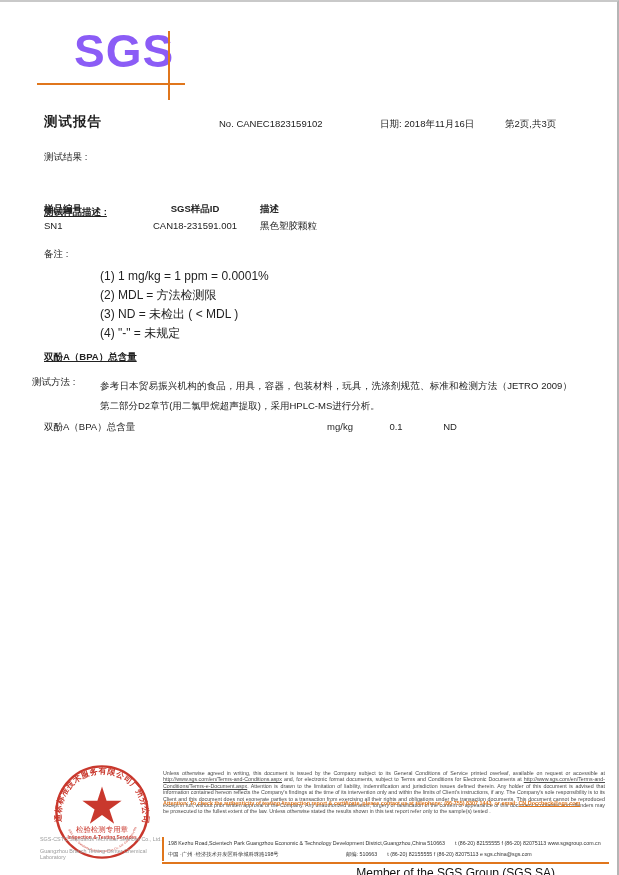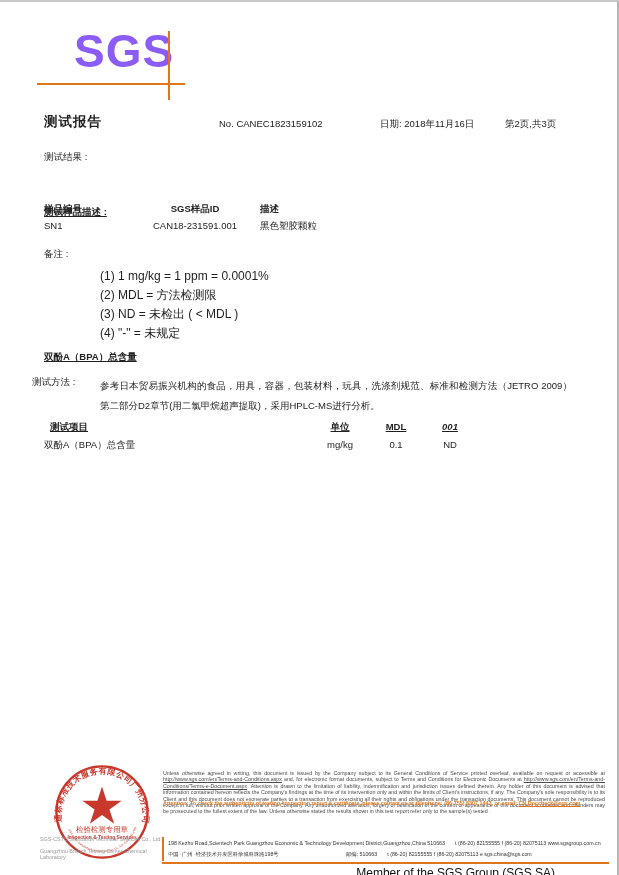--- a/index.html
+++ b/index.html
@@ -117,26 +117,20 @@
     <div>(2) MDL = 方法检测限</div>
     <div>(3) ND = 未检出 ( &lt; MDL )</div>
     <div>(4) "-" = 未规定</div>
   </div>
 
   <div class="abs body-txt bpa-heading">双酚A（BPA）总含量</div>
   <div class="abs body-txt method-label">测试方法 :</div>
   <div class="abs body-txt method-text">参考日本贸易振兴机构的食品，用具，容器，包装材料，玩具，洗涤剂规范、标准和检测方法（JETRO 2009）第二部分D2章节(用二氯甲烷超声提取)，采用HPLC-MS进行分析。</div>
 
   <div class="abs result-table">
-    <div class="hrow">
-      <span class="item"><span class="hdr-cell">测试项目</span></span>
-      <span class="unit hdr-cell">单位</span>
-      <span class="mdl hdr-cell">MDL</span>
-      <span class="s001 hdr-cell ital">001</span>
-    </div>
     <div class="drow">
       <span class="item">双酚A（BPA）总含量</span>
       <span class="unit">mg/kg</span>
       <span class="mdl">0.1</span>
       <span class="s001">ND</span>
     </div>
   </div>
 
   <svg class="abs stamp" viewBox="0 0 100 100">
     <defs>

